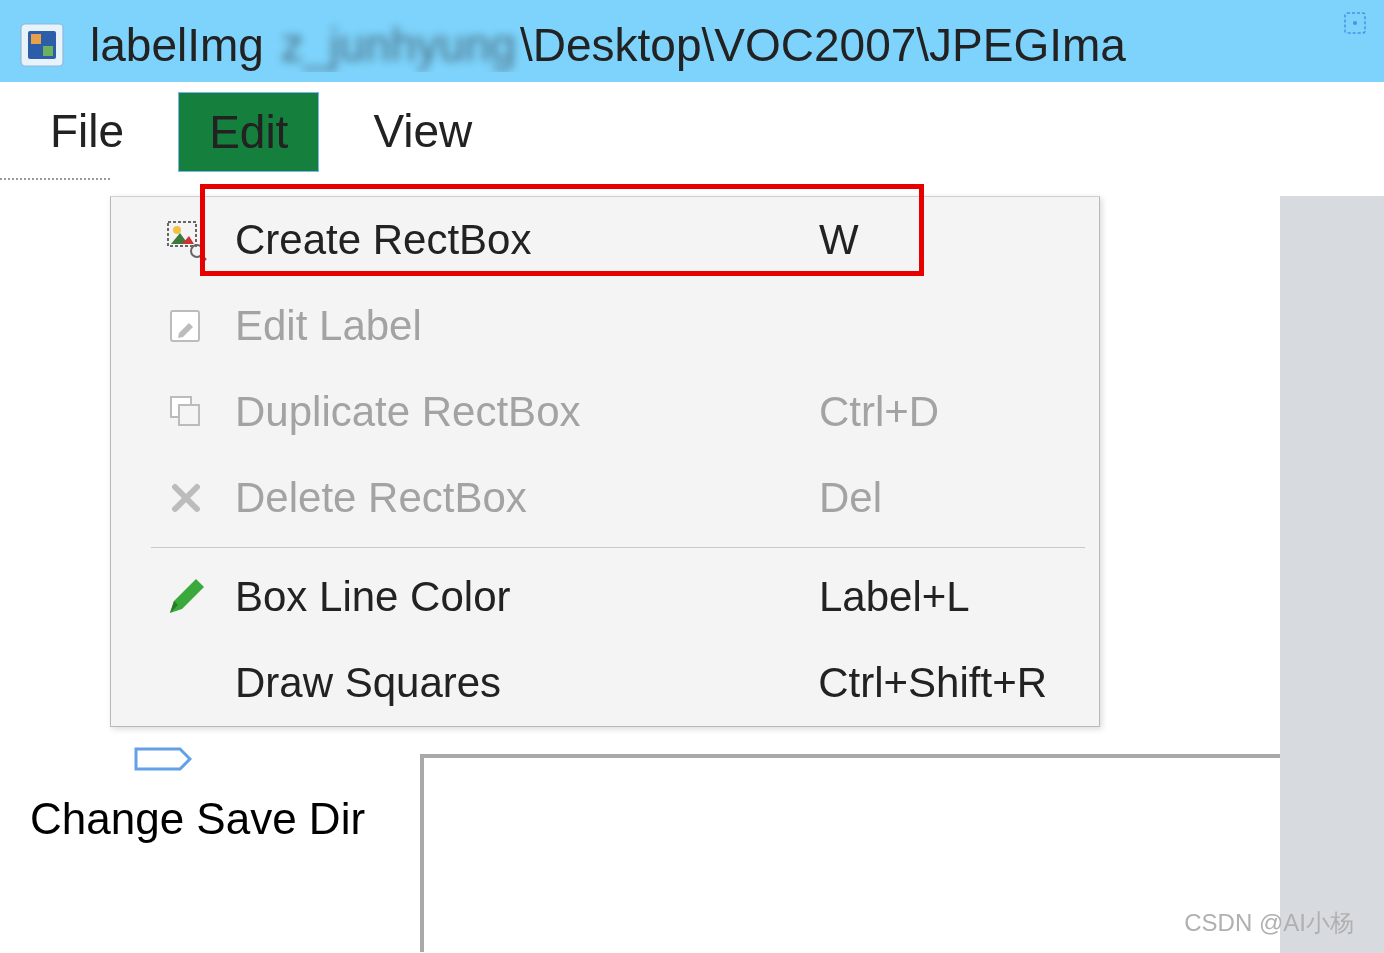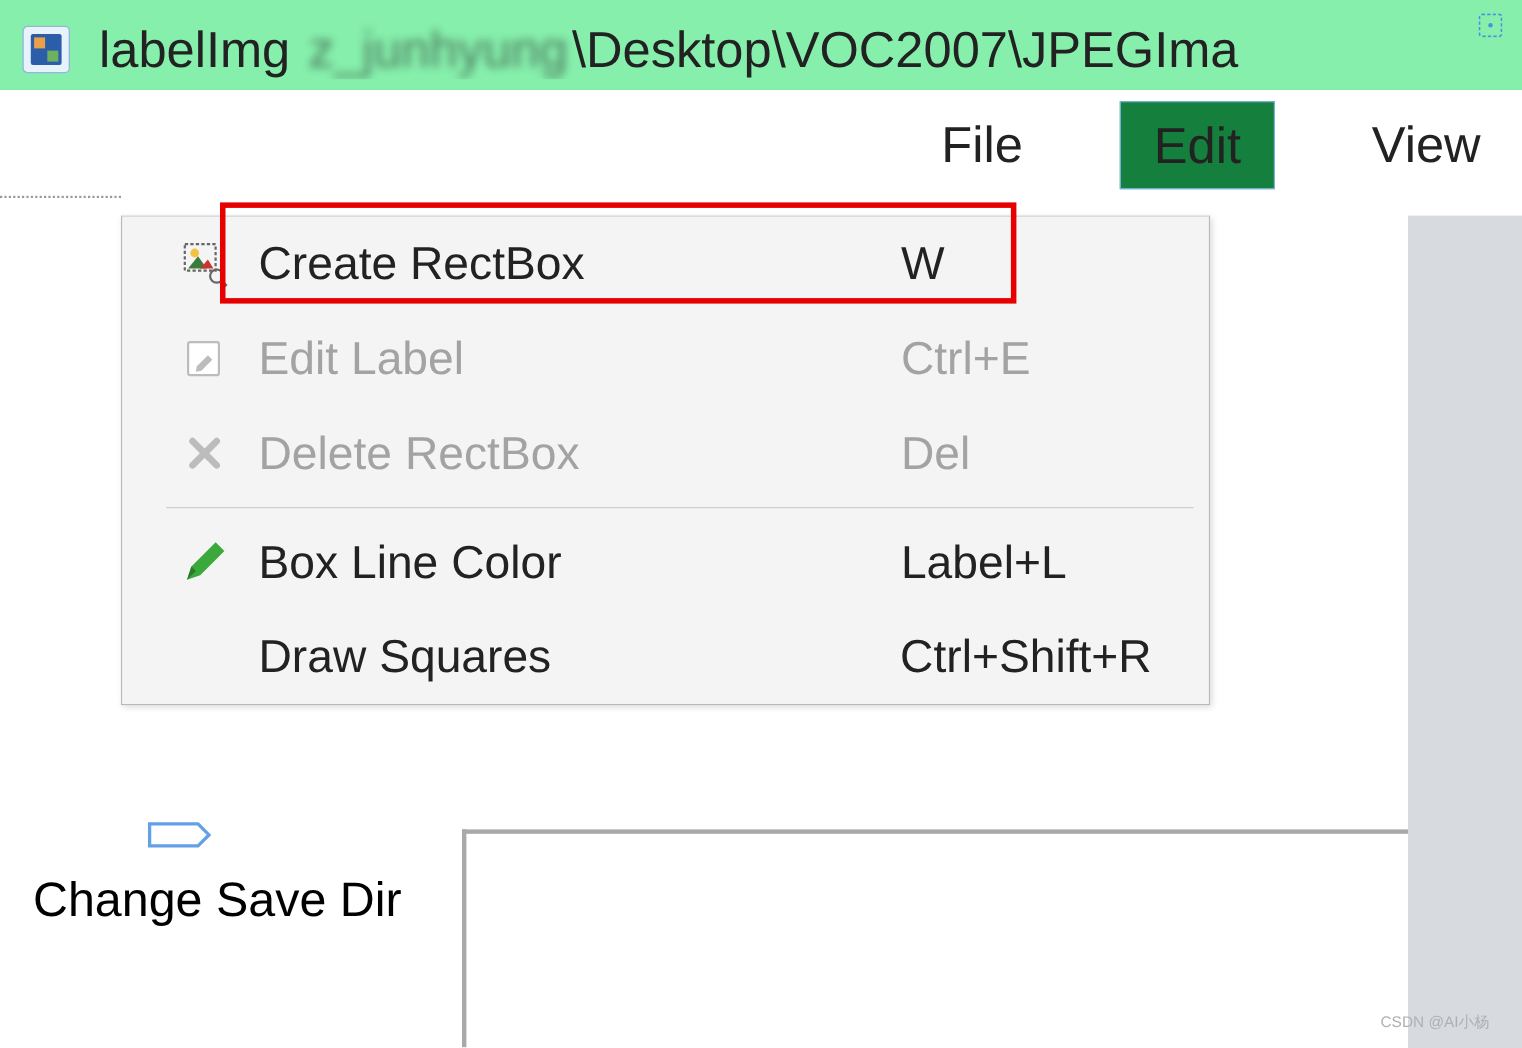--- a/index.html
+++ b/index.html
@@ -9,21 +9,21 @@
       width: 1384px;
       height: 953px;
       position: relative;
       overflow: hidden;
     }
     .titlebar {
       display: flex;
       align-items: center;
       padding: 18px 20px 10px 18px;
       gap: 24px;
-      background: #86efac;
+      background: #7dd3fc;
     }
     .app-icon {
       width: 48px;
       height: 48px;
       display: flex;
       align-items: center;
       justify-content: center;
     }
     .title-text {
       font-size: 46px;
@@ -34,23 +34,22 @@
       align-items: center;
     }
     .title-text .blur {
       filter: blur(4px);
       opacity: 0.55;
       margin: 0 4px;
     }
     .menubar {
       display: flex;
       padding: 10px 8px 6px 20px;
-      gap: 58px;
+      gap: 24px;
       background: #fff;
-      justify-content: flex-end;
     }
     .menubar .menu-item {
       font-size: 46px;
       color: #222;
       padding: 12px 30px;
       cursor: default;
     }
     .menubar .menu-item.highlight {
       background: #15803d;
       border: 1px solid #7bb6e8;
@@ -150,21 +149,21 @@
       top: 754px;
       width: 860px;
       height: 198px;
       border-left: 4px solid #a9a9a9;
       border-top: 4px solid #a9a9a9;
     }
     .watermark {
       position: absolute;
       right: 30px;
       bottom: 14px;
-      font-size: 14px;
+      font-size: 24px;
       color: #b0b0b0;
     }
     .expand-icon {
       position: absolute;
       top: 10px;
       right: 16px;
       width: 26px;
       height: 26px;
       display: flex;
       align-items: center;
@@ -225,23 +224,32 @@
   </div>
 
   <div class="dropdown-item disabled">
     <div class="icon-slot">
       <svg width="42" height="42" viewBox="0 0 42 42">
         <rect x="6" y="6" width="28" height="30" fill="#fff" stroke="#bcbcbc" stroke-width="2" rx="2"></rect>
         <path d="M14 28 L24 18 L28 22 L18 32 L13 33 Z" fill="#bcbcbc"></path>
       </svg>
     </div>
     <div class="label">Edit Label</div>
-    <div class="shortcut">Ctrl+E</div>
-  </div>
-
+  </div>
+
+  <div class="dropdown-item disabled">
+    <div class="icon-slot">
+      <svg width="42" height="42" viewBox="0 0 42 42">
+        <rect x="6" y="6" width="20" height="20" fill="#fff" stroke="#bcbcbc" stroke-width="2"></rect>
+        <rect x="14" y="14" width="20" height="20" fill="#f4f4f4" stroke="#bcbcbc" stroke-width="2"></rect>
+      </svg>
+    </div>
+    <div class="label">Duplicate RectBox</div>
+    <div class="shortcut">Ctrl+D</div>
+  </div>
 
   <div class="dropdown-item disabled">
     <div class="icon-slot">
       <svg width="42" height="42" viewBox="0 0 42 42">
         <line x1="10" y1="10" x2="32" y2="32" stroke="#bcbcbc" stroke-width="6" stroke-linecap="round"></line>
         <line x1="32" y1="10" x2="10" y2="32" stroke="#bcbcbc" stroke-width="6" stroke-linecap="round"></line>
       </svg>
     </div>
     <div class="label">Delete RectBox</div>
     <div class="shortcut">Del</div>

